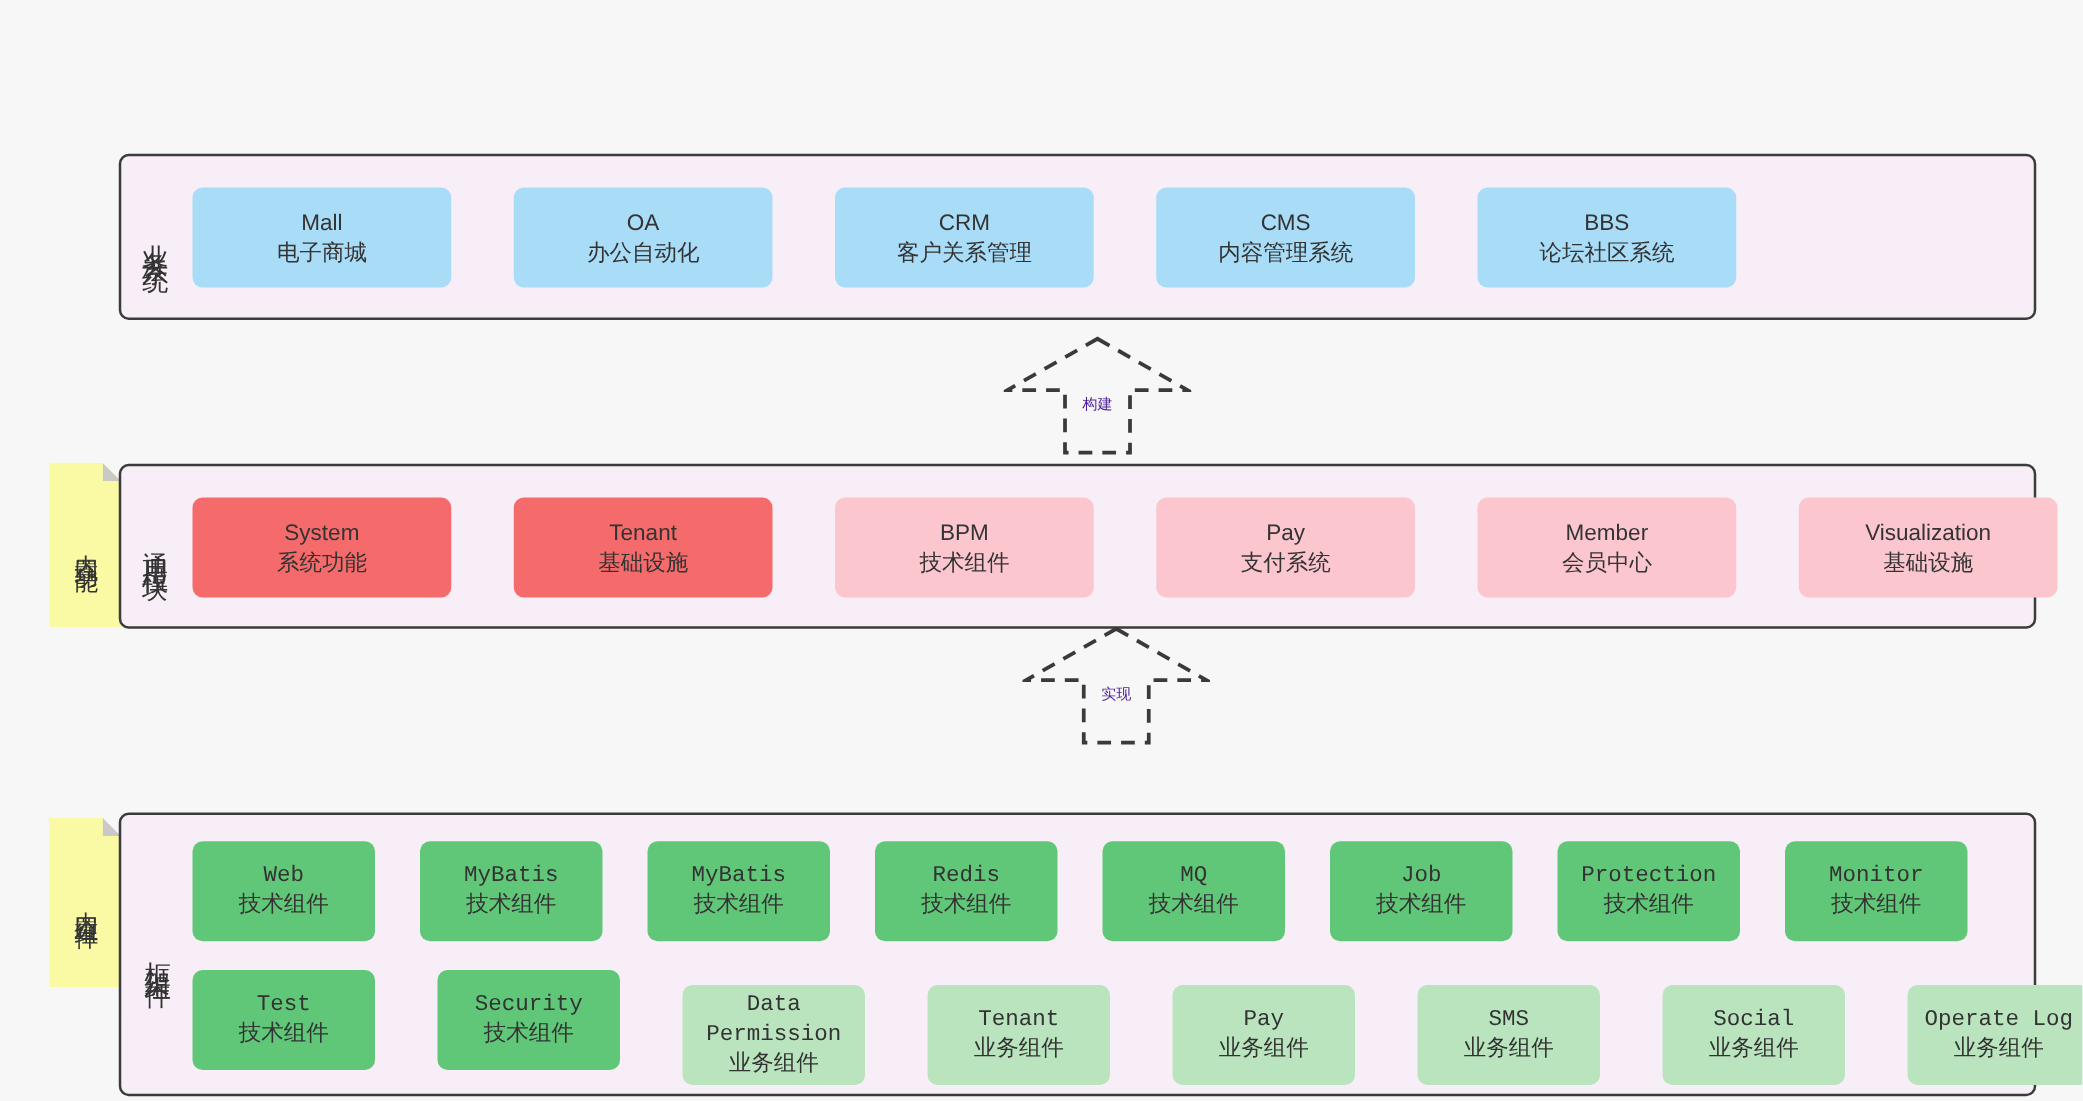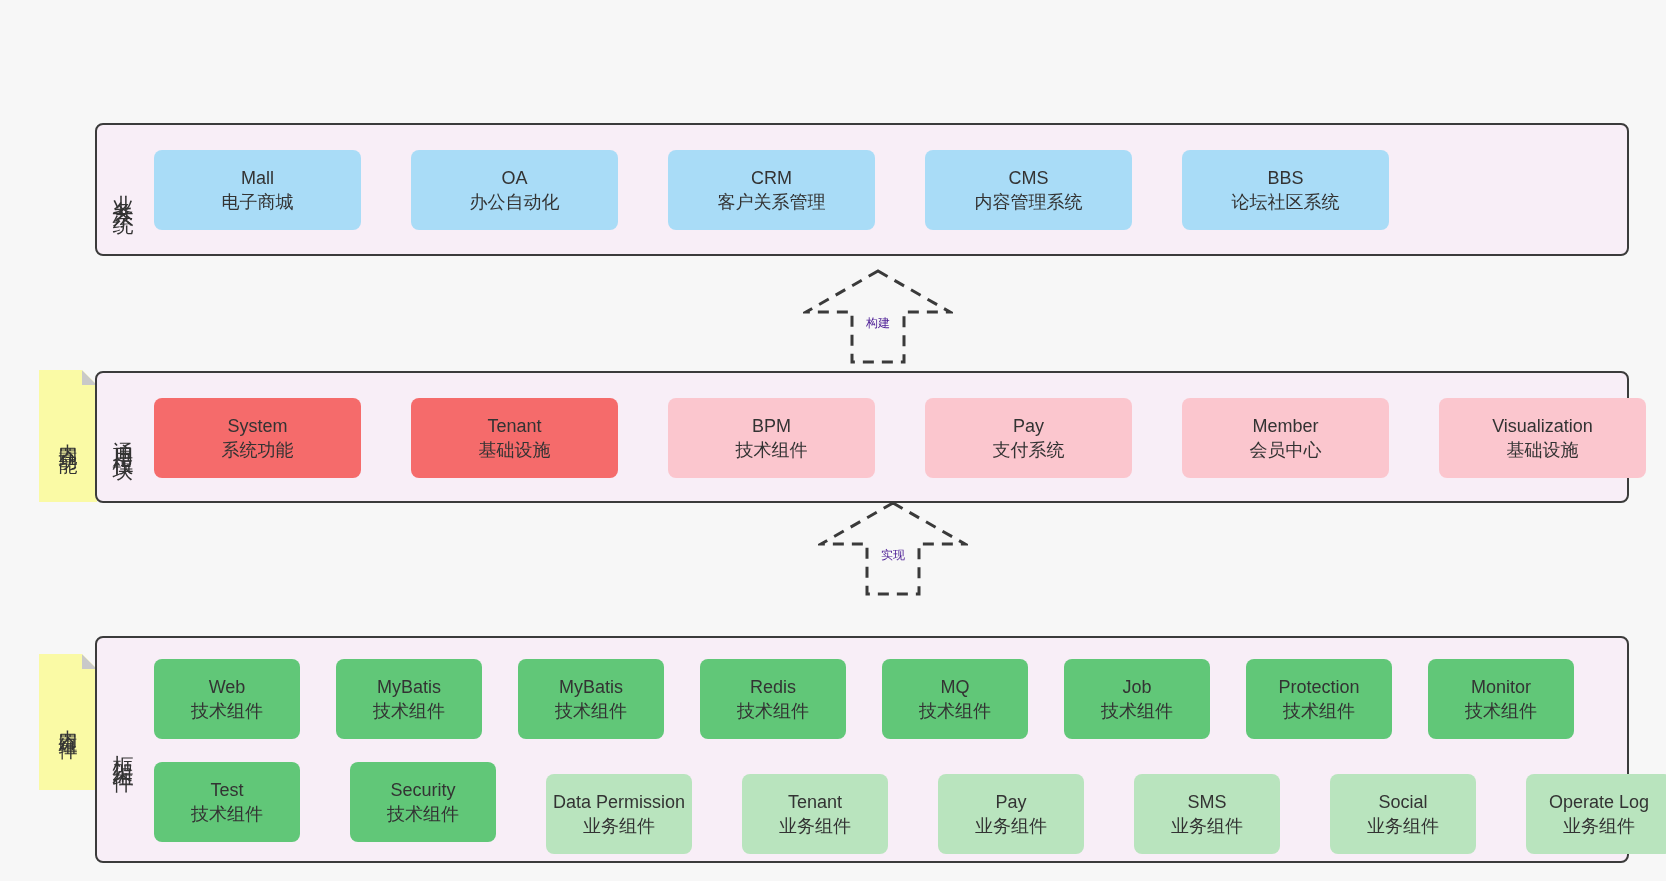--- a/index.html
+++ b/index.html
@@ -20,21 +20,21 @@
     position: absolute;
     left: 95px;
     width: 1530px;
     background: #f8eef7;
     border: 2px solid #3b3b3b;
     border-radius: 8px;
     z-index: 2;
   }
   #tier-business  { top: 123px; height: 129px; }
   #tier-modules   { top: 371px; height: 128px; }
-  #tier-framework { top: 636px; height: 223px; }
+  #tier-framework { top: 650px; height: 223px; font-family: Liberation Mono, monospace; }
 
   .tier-label {
     position: absolute;
     left: 12px;
     top: 50%;
     transform: translateY(-50%);
     writing-mode: vertical-lr;
     text-orientation: upright;
     font-size: 21px;
     letter-spacing: 6px;

